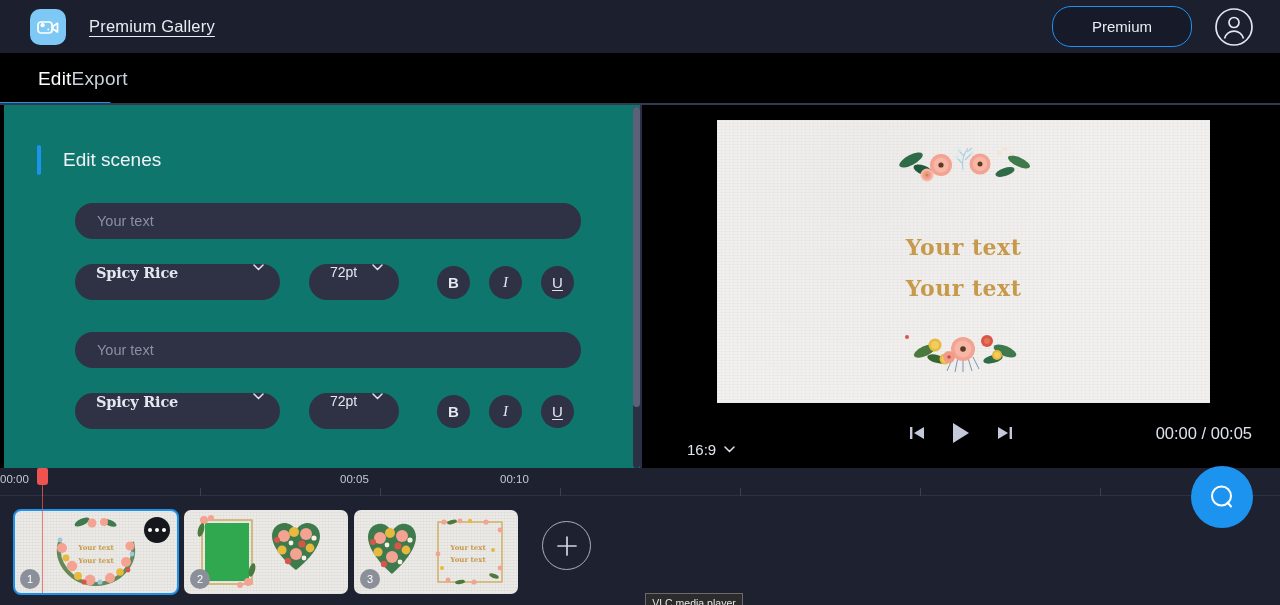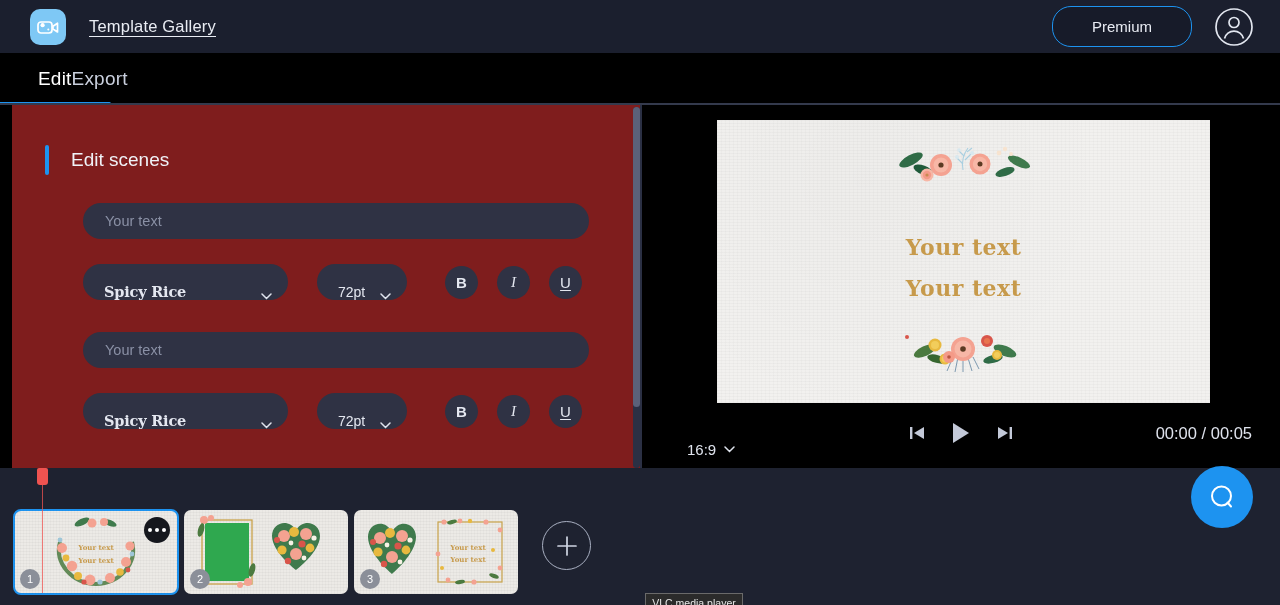--- a/index.html
+++ b/index.html
@@ -53,40 +53,40 @@
   .tab.active::after {
     content:""; position:absolute; left:-39px; right:-39px; bottom:0;
     height:3px; background:#1d93f0; border-radius:2px;
   }
   .tab-underline {
     position:absolute; left:0; top:103px; width:1280px; height:2px; background:#343a4d;
   }
 
   
   .left-panel {
-    position:absolute; left:12px; top:105px; width:637px; height:363px;
-    background:#7f1d1d; overflow:hidden;
+    position:absolute; left:4px; top:105px; width:637px; height:363px;
+    background:#0f766e; overflow:hidden;
   }
   .section-title-row {
     display:flex; align-items:center; margin-top:40px; margin-left:33px;
   }
   .accent-bar { width:4px; height:30px; background:#1d93f0; border-radius:2px; }
   .section-title { margin-left:22px; font-size:19px; color:#f0f2f7; }
 
   .field-group { margin-top:28px; margin-left:71px; }
   .field-group.second { margin-top:32px; }
   .text-pill {
     width:506px; height:36px; border-radius:18px; background:#2f3244;
     display:flex; align-items:center; padding-left:22px; cursor:text;
   }
   .text-pill .ph { font-size:14.5px; color:#8a90a5; }
   .ctrl-row { display:flex; align-items:center; margin-top:25px; }
   .select-pill {
     height:36px; border-radius:18px; background:#2f3244;
-    display:flex; align-items:flex-end; padding:0 16px 0 21px; cursor:pointer;
+    display:flex; align-items:flex-start; padding:0 16px 0 21px; cursor:pointer;
   }
   .select-pill.font { width:205px; }
   .select-pill.size { width:90px; margin-left:29px; }
   .sel-label { font-size:14px; color:#e4e7f0; }
   .sel-label.display { font-family:"DejaVu Serif", serif; font-weight:bold; font-size:14.5px; letter-spacing:-.2px; }
   .chev { margin-left:auto; width:11px; height:7px; }
   .fmt-btn {
     width:33px; height:33px; border-radius:50%; background:#2f3244;
     display:flex; align-items:center; justify-content:center; cursor:pointer;
     font-size:15px; color:#e4e7f0;
@@ -208,21 +208,21 @@
 
   <div class="header">
     <div class="logo-box">
       <svg width="22" height="16" viewBox="0 0 22 16" fill="none">
         <rect x="1" y="3" width="14" height="11" rx="3" stroke="#ffffff" stroke-width="1.7"></rect>
         <path d="M16 7.2 L20.5 4.2 V13 L16 10 Z" stroke="#ffffff" stroke-width="1.7" fill="none" stroke-linejoin="round"></path>
         <circle cx="5.6" cy="6.2" r="2.1" fill="#ffffff"></circle>
         <circle cx="11.3" cy="10.6" r="1" fill="#ffffff"></circle>
       </svg>
     </div>
-    <div class="brand-link">Template Gallery</div>
+    <div class="brand-link">Premium Gallery</div>
     <div class="header-right">
       <div class="premium-btn">Premium</div>
       <div class="avatar">
         <svg width="40" height="40" viewBox="0 0 40 40" fill="none">
           <circle cx="20" cy="20" r="18" stroke="#e2e6ef" stroke-width="1.7"></circle>
           <circle cx="20" cy="15.5" r="5" stroke="#e2e6ef" stroke-width="1.7"></circle>
           <path d="M10.5 31.5a9.8 9.8 0 0 1 19 0" stroke="#e2e6ef" stroke-width="1.7" fill="none"></path>
         </svg>
       </div>
     </div>
@@ -395,20 +395,33 @@
               <path d="M2 3 L2 15 L12 9 Z" fill="#c3c9d8"></path>
               <rect x="13.6" y="3" width="2.4" height="12" fill="#c3c9d8"></rect>
             </svg>
         </div>
       </div>
       <div class="timecode">00:00 / 00:05</div>
     </div>
   </div>
 
   <div class="timeline">
+    <div class="ruler">
+      <div class="ruler-label" style="left:0px">00:00</div>
+      <div class="ruler-label" style="left:340px">00:05</div>
+      <div class="ruler-label" style="left:500px">00:10</div>
+
+      <div class="ruler-tick" style="left:42px"></div>
+      <div class="ruler-tick" style="left:200px"></div>
+      <div class="ruler-tick" style="left:380px"></div>
+      <div class="ruler-tick" style="left:560px"></div>
+      <div class="ruler-tick" style="left:740px"></div>
+      <div class="ruler-tick" style="left:920px"></div>
+      <div class="ruler-tick" style="left:1100px"></div>
+    </div>
 
     <div class="scenes">
 
       <div class="scene sel" style="left:14px">
         <div class="thumb-tex"></div>
         <svg viewBox="0 0 164 84" style="position:absolute;inset:0;width:100%;height:100%">
           <g fill="#3f7a4c">
               <ellipse cx="68" cy="12" rx="8" ry="3.2" transform="rotate(-25 68 12)"></ellipse>
               <ellipse cx="96" cy="13" rx="7" ry="3" transform="rotate(22 96 13)"></ellipse>
             </g>

